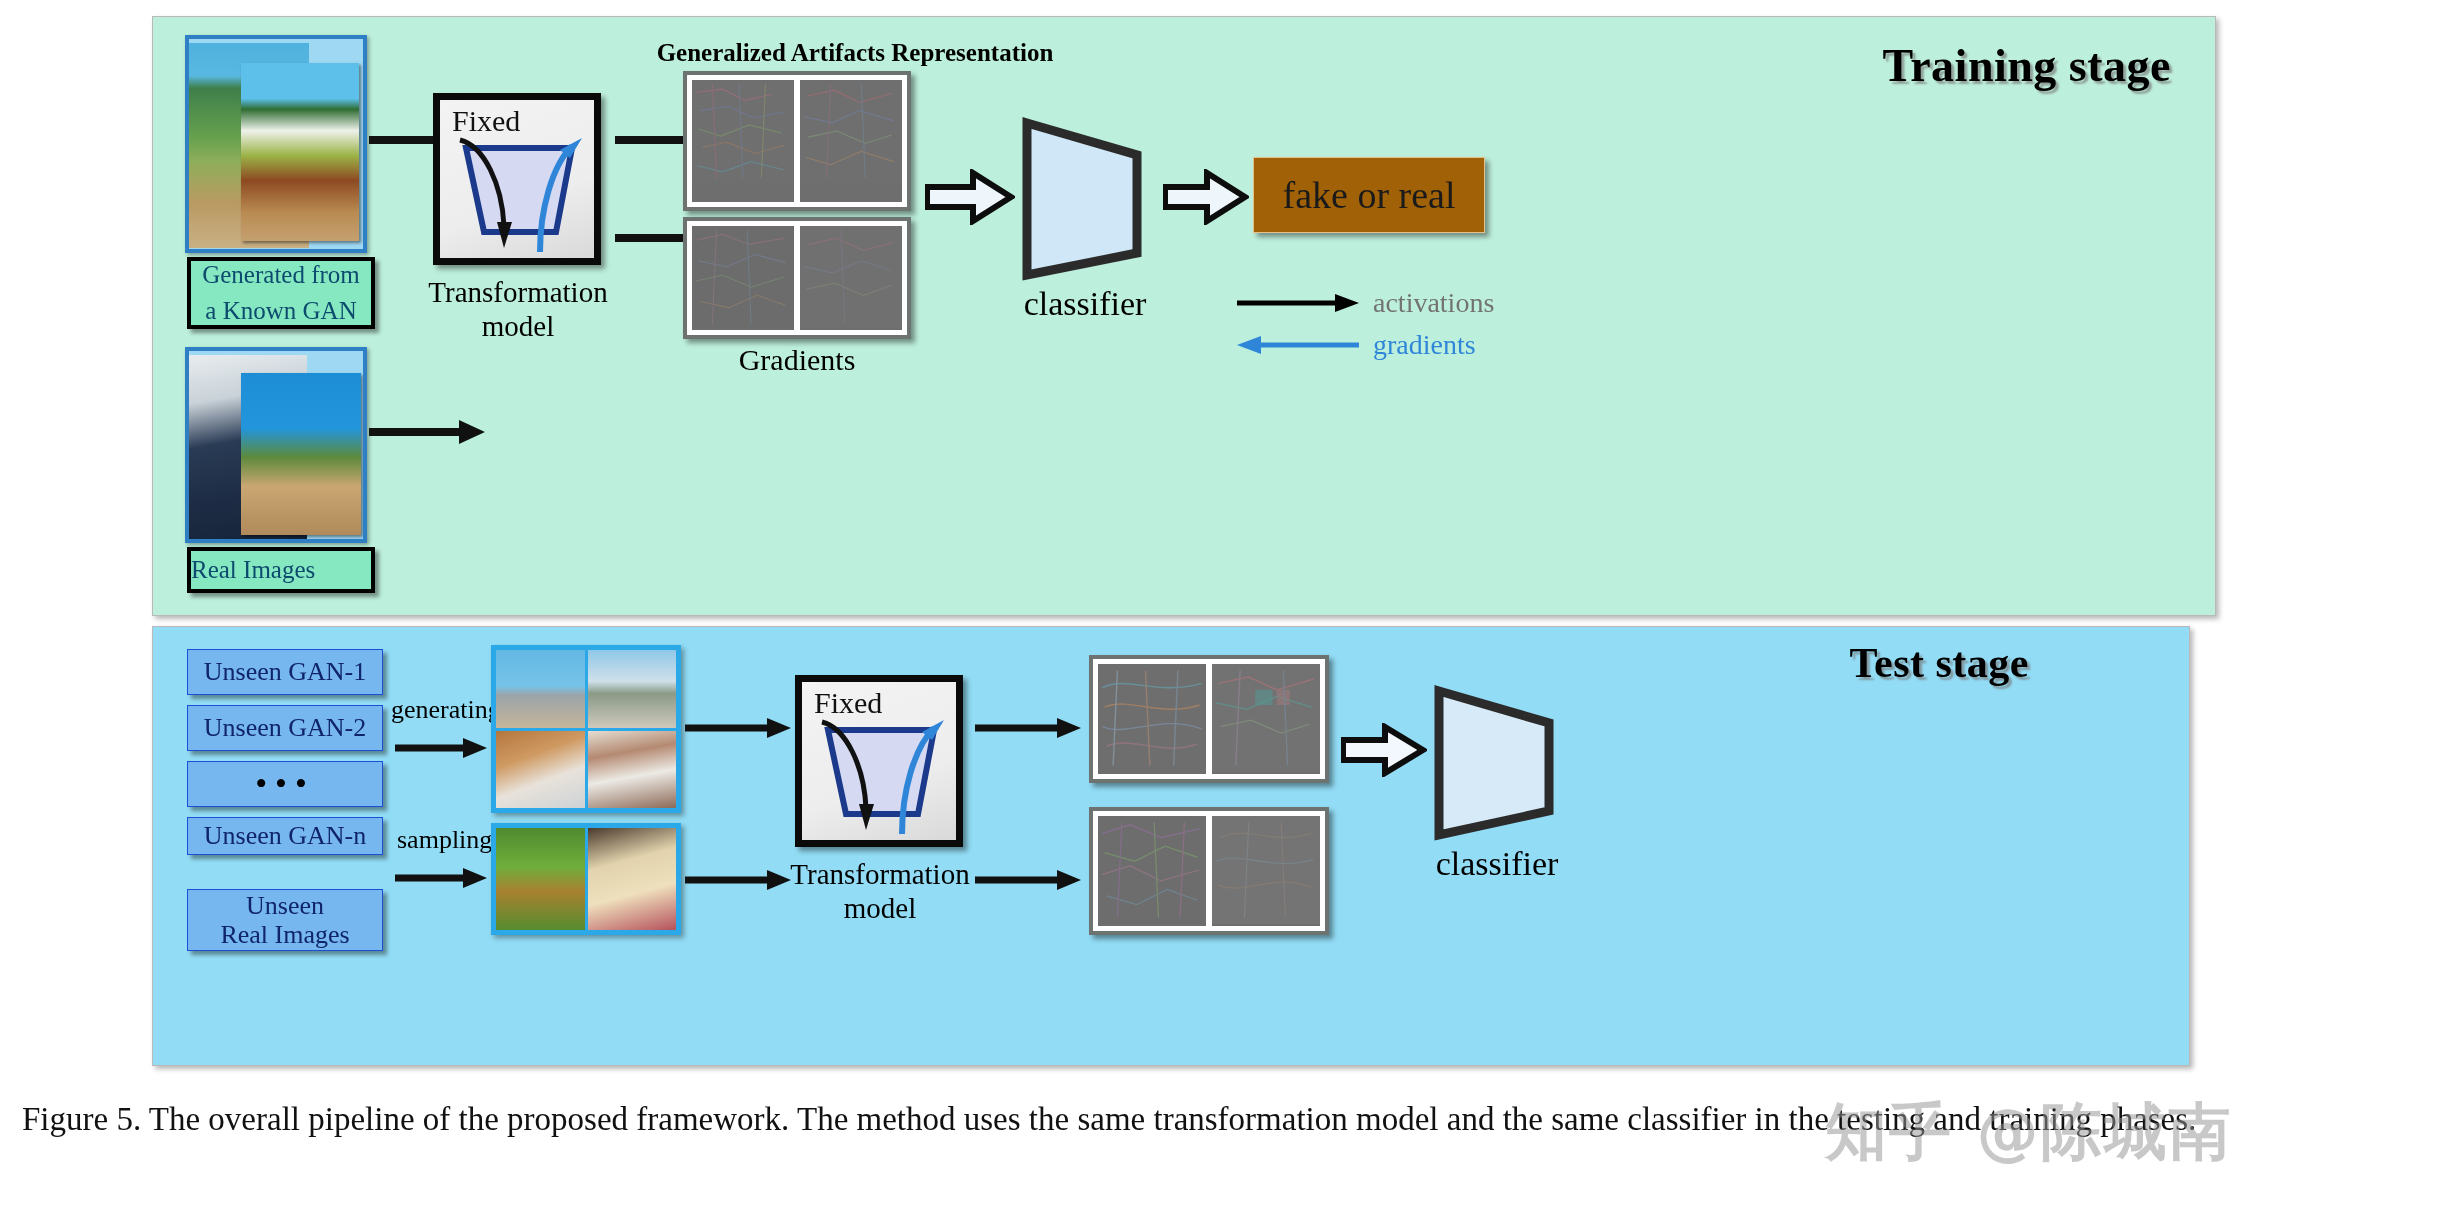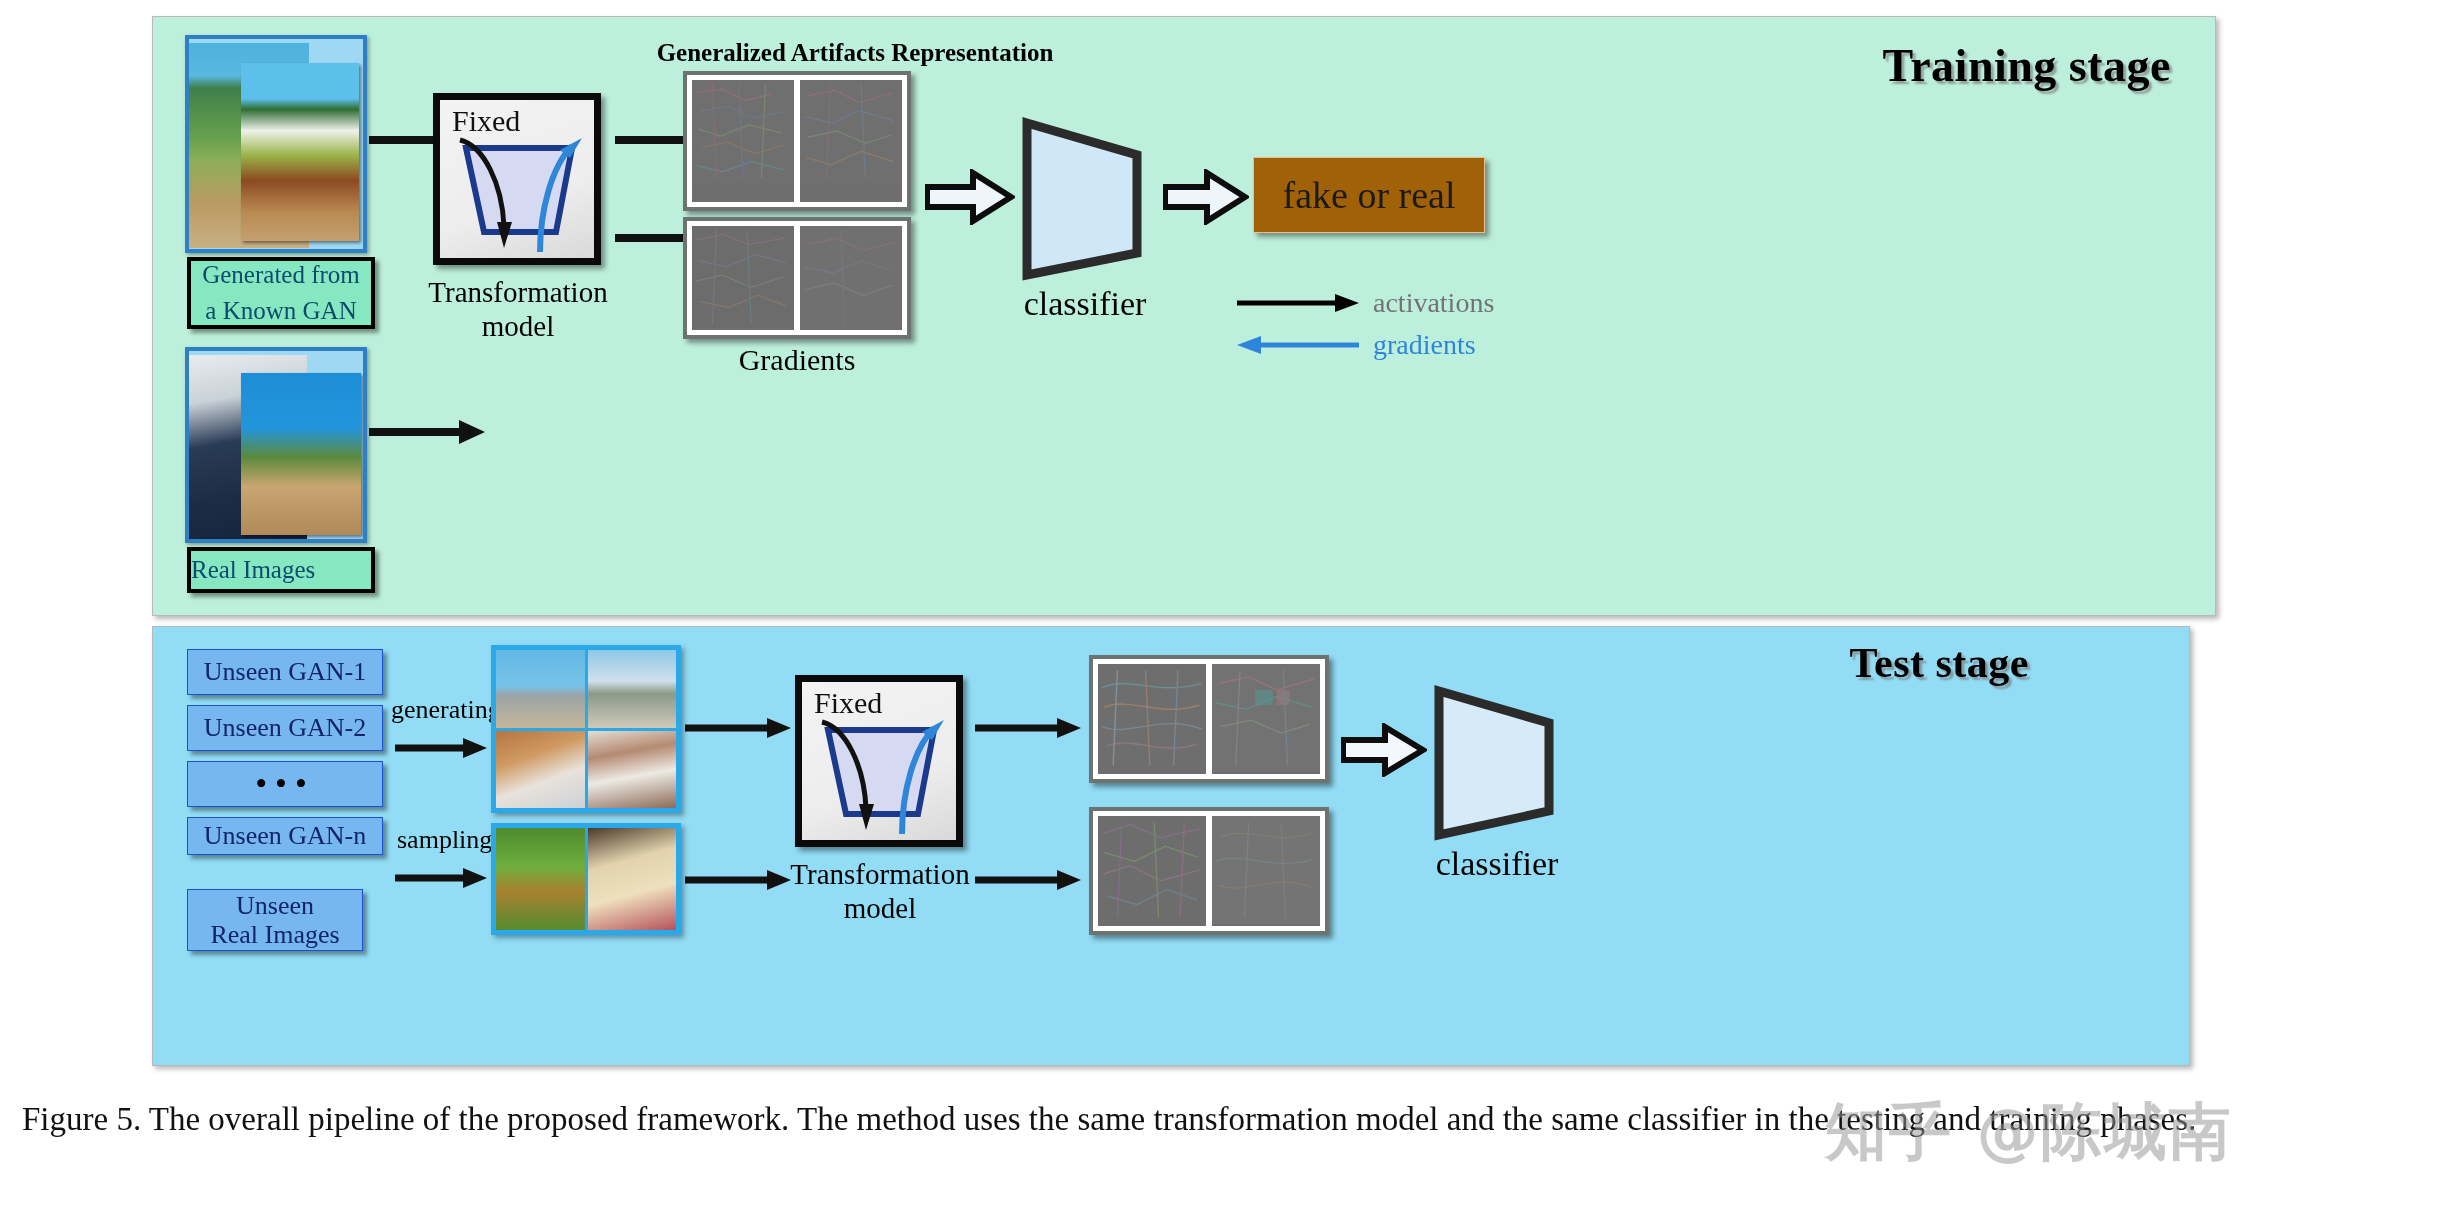--- a/index.html
+++ b/index.html
@@ -272,21 +272,21 @@
   </div>
   <div class="gan-box" style="left:34px;top:78px;width:196px;height:46px;">
     <span>Unseen GAN-2</span>
   </div>
   <div class="gan-box" style="left:34px;top:134px;width:196px;height:46px;">
     <span class="dots">•••</span>
   </div>
   <div class="gan-box" style="left:34px;top:190px;width:196px;height:38px;">
     <span>Unseen GAN-n</span>
   </div>
-  <div class="gan-box" style="left:34px;top:262px;width:176px;height:62px;flex-direction:column;">
+  <div class="gan-box" style="left:34px;top:262px;width:196px;height:62px;flex-direction:column;">
     <span>Unseen</span>
     <span>Real Images</span>
   </div>
 
   <div class="op-label" style="left:238px;top:68px;">generating</div>
   <svg class="thin-arrow" style="left:240px;top:108px;" width="96" height="26" viewBox="0 0 96 26">
     <line x1="2" y1="13" x2="72" y2="13" stroke="#111" stroke-width="7"></line>
     <polygon points="70,3 94,13 70,23" fill="#111"></polygon>
   </svg>
 

